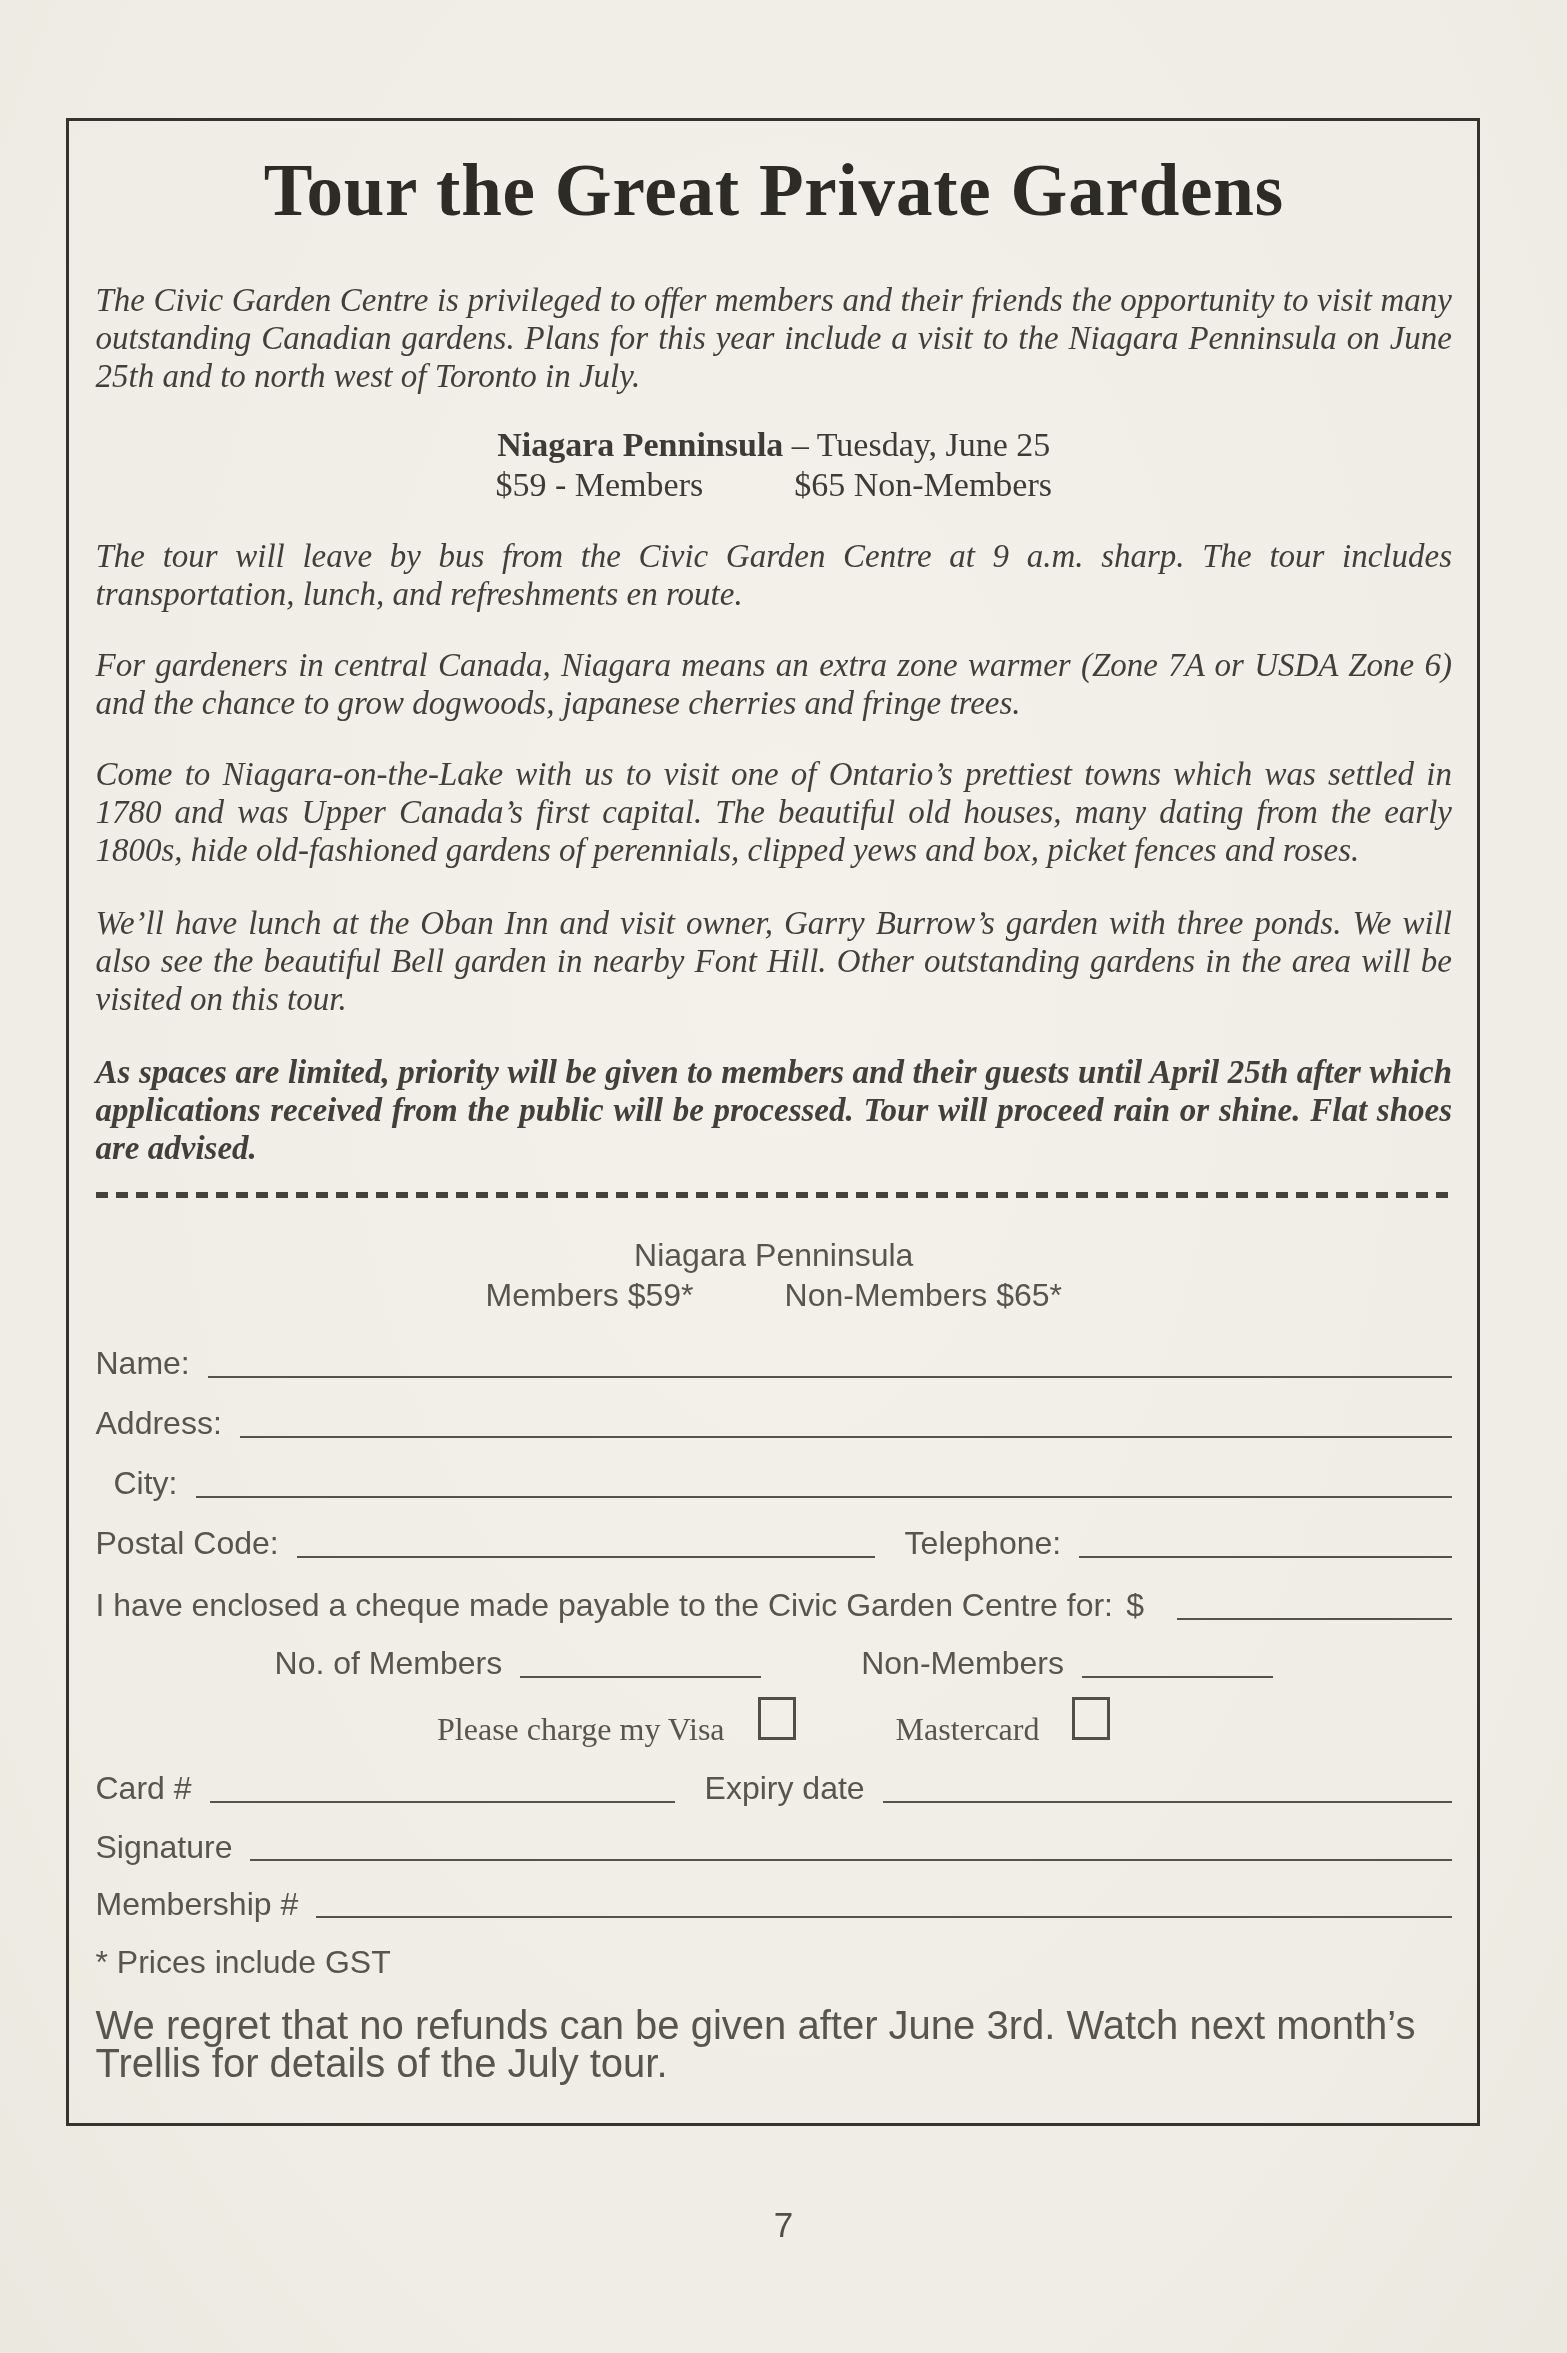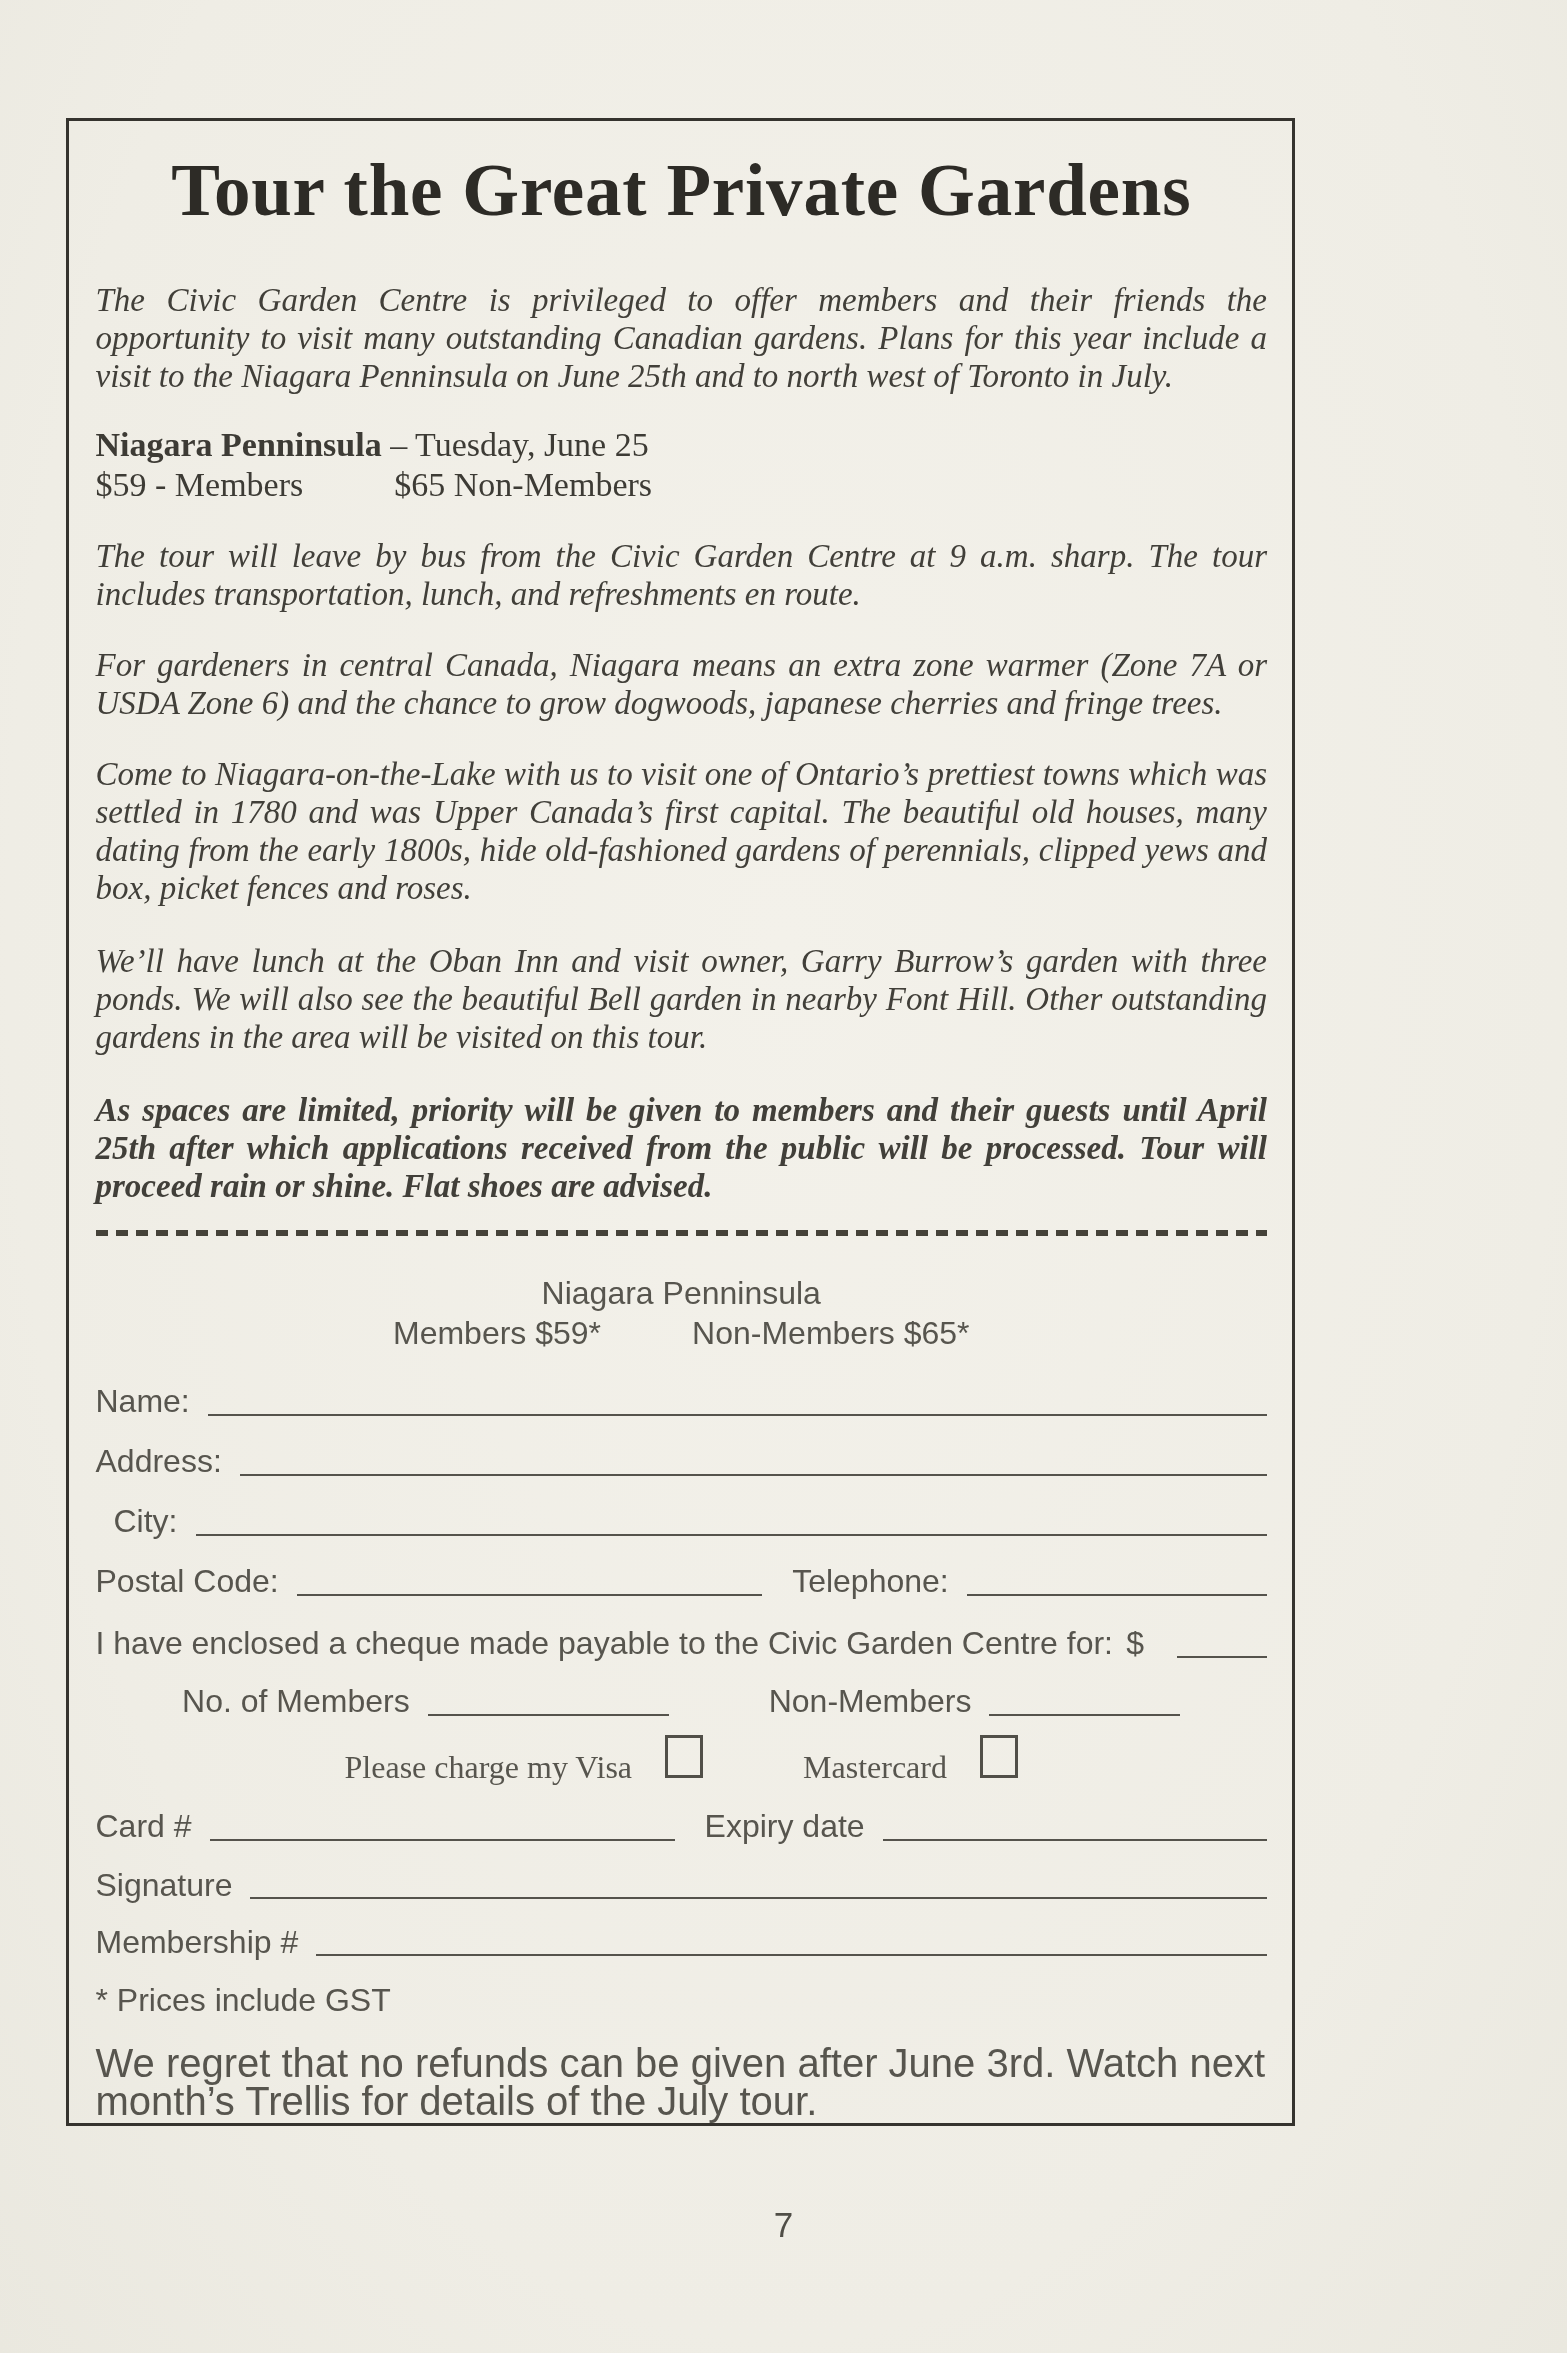--- a/index.html
+++ b/index.html
@@ -7,21 +7,21 @@
     position:relative;
     width:1567px;height:2354px;
     background:#f1efe8;
     background-image:radial-gradient(ellipse at 50% 40%, #f3f1ea 0%, #efede5 70%, #eae8df 100%);
     font-family:"Liberation Serif", serif;
     color:#3e3c37;
     overflow:hidden;
   }
   .frame{
     position:absolute;left:66px;top:118px;
-    width:1229px;height:2008px;
+    width:1414px;height:2008px;
     border:3.3px solid #35332e;
     box-sizing:border-box;
     padding:25px 25px 0 26.5px;
     overflow:hidden;
   }
   .title{
     margin:5px 0 0 0;
     text-align:center;
     font-size:73px;line-height:80px;
     font-weight:bold;
@@ -34,21 +34,21 @@
     margin:0;
     color:#413f39;
     font-style:italic;
   }
   .p-intro{margin-top:50px;}
   .p-bus{margin-top:32px;}
   .p-zone{margin-top:33px;}
   .p-town{margin-top:33px;}
   .p-lunch{margin-top:35px;}
   .p-notice{margin-top:35px;font-style:italic;font-weight:bold;}
-  .event-block{margin-top:30px;text-align:left;font-size:34px;line-height:40px;color:#3d3b35;}
+  .event-block{margin-top:30px;text-align:center;font-size:34px;line-height:40px;color:#3d3b35;}
   .event-name{font-weight:bold;}
   .price-gap{display:inline-block;margin-left:91px;}
   .dashed{
     margin-top:25px;height:5.8px;border:0;
     background:repeating-linear-gradient(90deg,#454239 0px,#454239 12.4px,transparent 12.4px,transparent 20px);
   }
   
   .form{font-family:"Liberation Sans", sans-serif;color:#57554e;font-size:32px;}
   .form-header{margin-top:37px;text-align:center;line-height:40px;}
   .row{display:flex;align-items:flex-end;}

